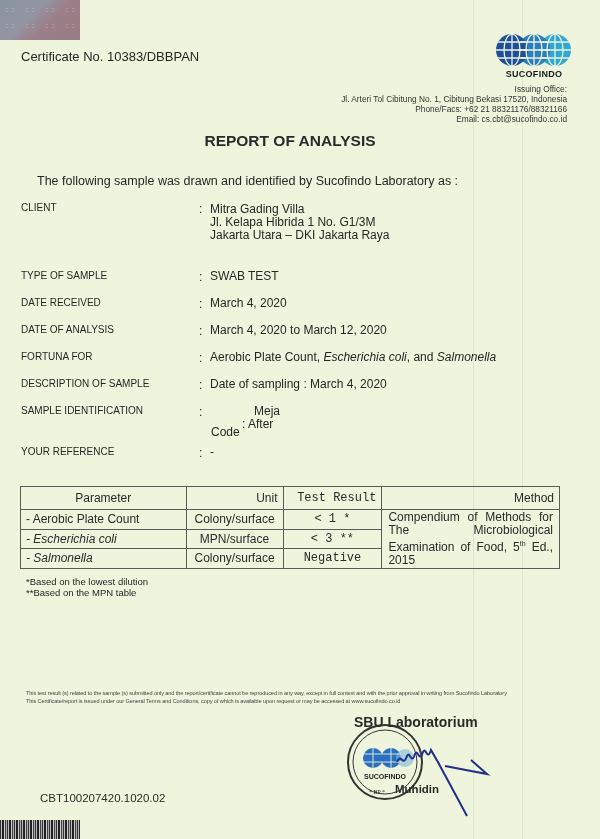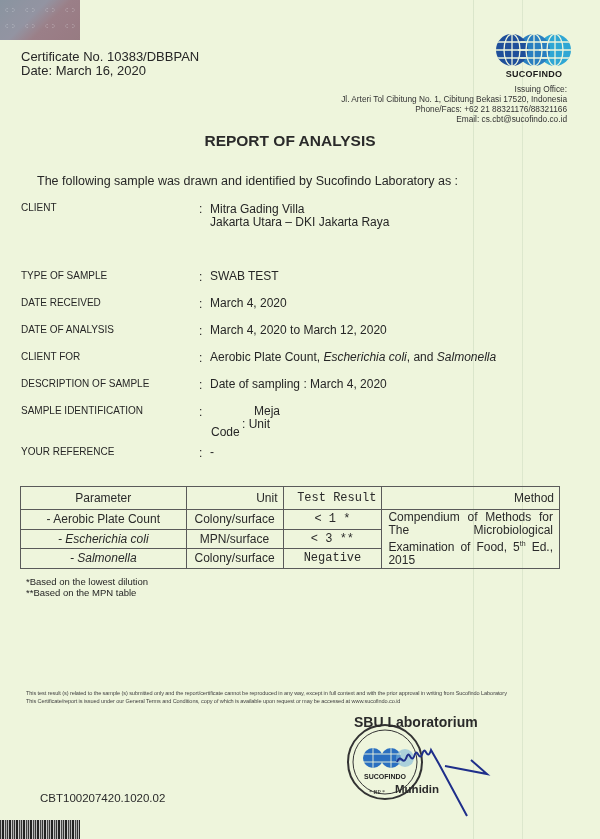--- a/index.html
+++ b/index.html
@@ -49,21 +49,21 @@
     
     table.results {
       position: absolute; left: 20px; top: 486px; width: 540px;
       border-collapse: collapse; font-size: 12px;
     }
     table.results td, table.results th {
       border: 1px solid #5a5a5a; height: 19.5px; padding: 0 5px;
       font-weight: normal; color: #2a2a2a;
     }
     table.results th { height: 23px; text-align: right; }
-    .c1 { width: 166px; text-align: center; }
+    .c1 { width: 166px; text-align: left; }
     .c2 { width: 97px; text-align: center; }
     .c3 { width: 99px; text-align: center; font-family: Liberation Mono, monospace; }
     .c4 { width: 178px; }
     .method-cell { text-align: justify; line-height: 13px; padding: 0 6px !important; vertical-align: middle; }
     .method-cell sup { font-size: 7px; }
     .it { font-style: italic; }
 
     .notes { left: 26px; top: 576px; font-size: 9.5px; line-height: 11px; }
 
     .disclaimer { left: 26px; top: 690px; font-size: 5.6px; line-height: 7.5px; color: #444; letter-spacing: -0.1px; }
@@ -79,21 +79,20 @@
       background: repeating-linear-gradient(90deg, #333 0 1px, #bbb 1px 2px, #222 2px 4px, #ccc 4px 5px, #444 5px 6px, #aaa 6px 7px);
     }
   </style>
 </head>
 <body>
 
 <div class="abs sec-band"></div>
 
 <div class="abs cert-info">
   <div>Certificate No. 10383/DBBPAN</div>
-  <div>Date: March 16, 2020</div>
 </div>
 
 <svg class="abs logo" viewBox="0 0 80 48">
   <defs>
     <clipPath id="g1">
         <circle cx="18" cy="18" r="16"></circle>
       </clipPath>
     <clipPath id="g2">
         <circle cx="40" cy="18" r="16"></circle>
       </clipPath>
@@ -137,48 +136,49 @@
   <div>Email: cs.cbt@sucofindo.co.id</div>
 </div>
 
 <div class="abs title">REPORT OF ANALYSIS</div>
 <div class="abs intro">The following sample was drawn and identified by Sucofindo Laboratory as :</div>
 
 <div class="abs field-label" style="top:202px">CLIENT</div>
 <div class="abs field-colon" style="top:202px">:</div>
 <div class="abs field-value" style="top:203px">
   <div>Mitra Gading Villa</div>
+  <div>Jl. Kelapa Hibrida 1 No. G1/3M</div>
   <div>Jakarta Utara – DKI Jakarta Raya</div>
 </div>
 
 <div class="abs field-label" style="top:270px">TYPE OF SAMPLE</div>
 <div class="abs field-colon" style="top:270px">:</div>
 <div class="abs field-value" style="top:270px">SWAB TEST</div>
 
 <div class="abs field-label" style="top:297px">DATE RECEIVED</div>
 <div class="abs field-colon" style="top:297px">:</div>
 <div class="abs field-value" style="top:297px">March 4, 2020</div>
 
 <div class="abs field-label" style="top:324px">DATE OF ANALYSIS</div>
 <div class="abs field-colon" style="top:324px">:</div>
 <div class="abs field-value" style="top:324px">March 4, 2020 to March 12, 2020</div>
 
-<div class="abs field-label" style="top:351px">CLIENT FOR</div>
+<div class="abs field-label" style="top:351px">FORTUNA FOR</div>
 <div class="abs field-colon" style="top:351px">:</div>
 <div class="abs field-value" style="top:351px"><span>Aerobic Plate Count, </span><span class="it">Escherichia coli</span><span>, and </span><span class="it">Salmonella</span></div>
 
 <div class="abs field-label" style="top:378px">DESCRIPTION OF SAMPLE</div>
 <div class="abs field-colon" style="top:378px">:</div>
 <div class="abs field-value" style="top:378px">Date of sampling : March 4, 2020</div>
 
 <div class="abs field-label" style="top:405px">SAMPLE IDENTIFICATION</div>
 <div class="abs field-colon" style="top:405px">:</div>
 <div class="abs field-value" style="top:405px; left:254px">Meja</div>
 <div class="abs field-value" style="top:426px; left:211px">Code</div>
-<div class="abs field-value" style="top:418px; left:242px">: Unit</div>
+<div class="abs field-value" style="top:418px; left:242px">: After</div>
 
 <div class="abs field-label" style="top:446px">YOUR REFERENCE</div>
 <div class="abs field-colon" style="top:446px">:</div>
 <div class="abs field-value" style="top:446px">-</div>
 
 <table class="results">
   <thead>
     <tr>
       <th class="c1" style="text-align:center">Parameter</th>
       <th class="c2">Unit</th>

